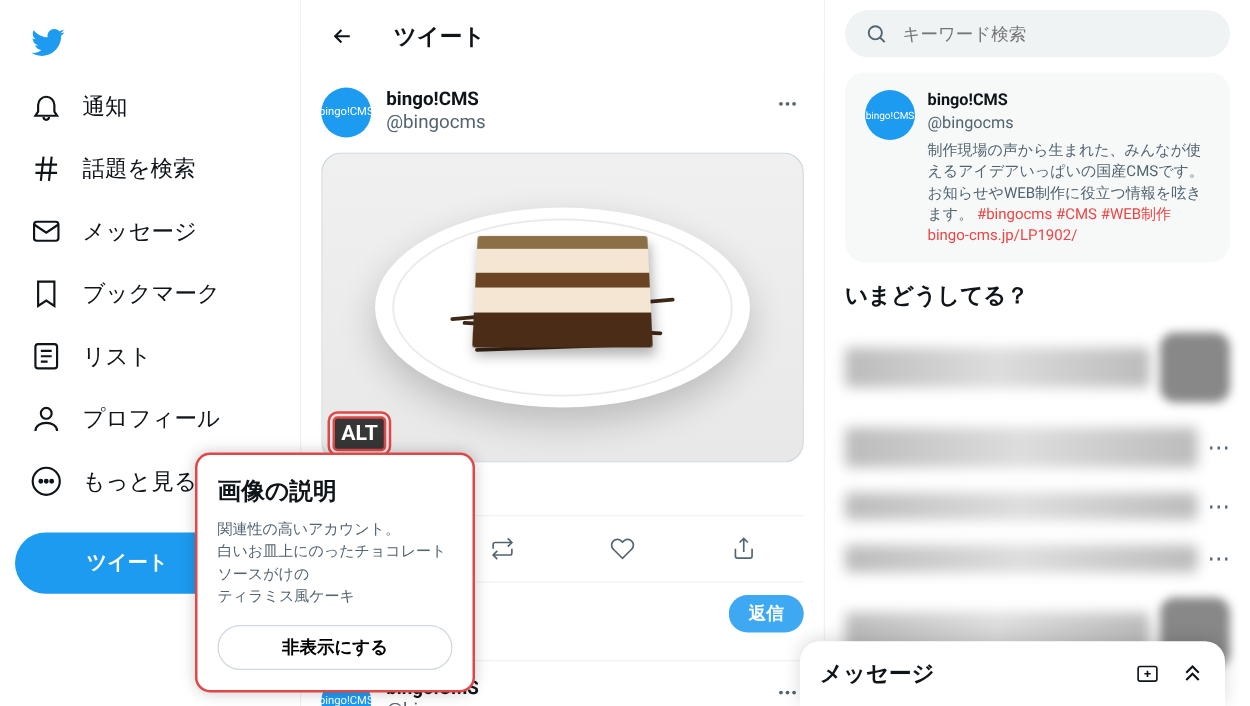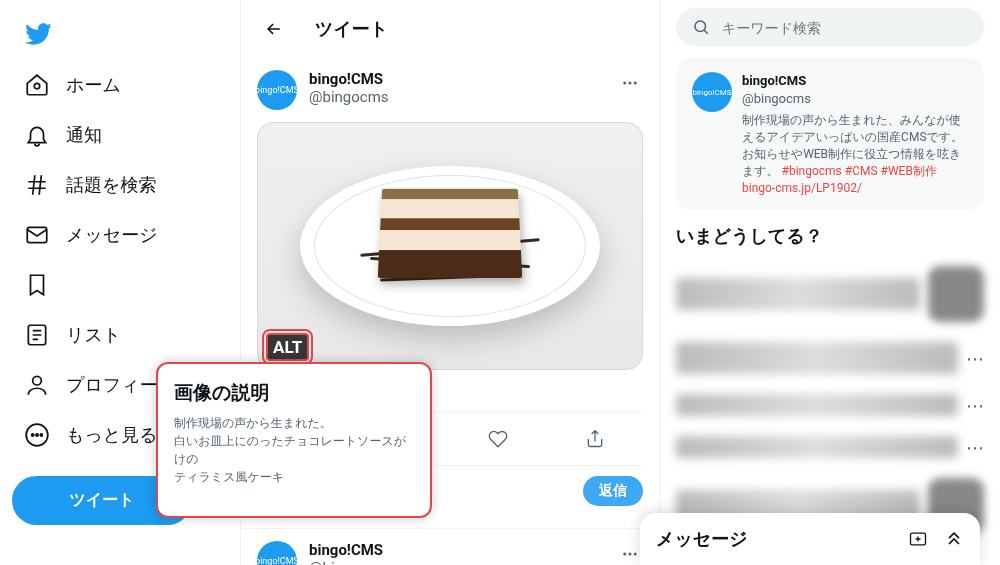--- a/index.html
+++ b/index.html
@@ -45,21 +45,21 @@
 .rel-avatar{width:40px;height:40px;border-radius:50%;background:#1d9bf0;color:#fff;display:flex;align-items:center;justify-content:center;font-size:8px;flex-shrink:0}
 .rel-info{font-size:13px;line-height:1.4}
 .rel-desc{color:#536471;margin-top:4px;font-size:12px}
 .rel-link{color:#ef4444}
 .trends-title{font-size:18px;font-weight:800;margin-bottom:8px}
 .trend-item{padding:10px 0;display:flex;justify-content:space-between;align-items:center}
 .trend-blur{filter:blur(5px);background:linear-gradient(90deg,#bbb,#ddd,#bbb);height:32px;border-radius:4px;flex:1;margin-right:8px}
 .trend-blur.sm{height:22px}
 .trend-img{width:56px;height:56px;background:#888;border-radius:12px;filter:blur(4px)}
 .trend-more{color:#536471;font-size:18px;cursor:pointer}
-.alt-popover{position:absolute;left:156px;top:362px;width:276px;background:#fff;border-radius:12px;box-shadow:0 0 12px rgba(0,0,0,0.2);padding:16px;border:2px solid #e04848;z-index:100}
+.alt-popover{position:absolute;left:156px;top:362px;width:224px;background:#fff;border-radius:12px;box-shadow:0 0 12px rgba(0,0,0,0.2);padding:16px;border:2px solid #e04848;z-index:100}
 .alt-title{font-size:19px;font-weight:700;margin-bottom:8px}
 .alt-desc{font-size:12px;color:#536471;line-height:1.5;margin-bottom:14px}
 .alt-hide-btn{width:100%;border:1px solid #cfd9de;background:#fff;border-radius:9999px;padding:8px;font-size:14px;font-weight:700;cursor:pointer}
 .messages-bar{position:fixed;bottom:0;right:20px;width:340px;background:#fff;border-radius:16px 16px 0 0;box-shadow:0 -2px 14px rgba(0,0,0,0.15);padding:14px 16px;display:flex;align-items:center;justify-content:space-between}
 .messages-title{font-size:18px;font-weight:800}
 .messages-icons{display:flex;gap:16px;color:#0f1419}
 .msg-icon{cursor:pointer;font-size:18px}
 svg{display:block}
 </style>
 </head>
@@ -69,29 +69,20 @@
 
   <nav class="sidebar">
     <div class="logo">
       <svg width="28" height="28" viewBox="0 0 24 24" fill="#1d9bf0">
           <path d="M23.643 4.937c-.835.37-1.732.62-2.675.733.962-.576 1.7-1.49 2.048-2.578-.9.534-1.897.922-2.958 1.13-.85-.904-2.06-1.47-3.4-1.47-2.572 0-4.658 2.086-4.658 4.66 0 .364.042.718.12 1.06-3.873-.195-7.304-2.05-9.602-4.868-.4.69-.63 1.49-.63 2.342 0 1.616.823 3.043 2.072 3.878-.764-.025-1.482-.234-2.11-.583v.06c0 2.257 1.605 4.14 3.737 4.568-.392.106-.803.162-1.227.162-.3 0-.593-.028-.877-.082.593 1.85 2.313 3.198 4.352 3.234-1.595 1.25-3.604 1.995-5.786 1.995-.376 0-.747-.022-1.112-.065 2.062 1.323 4.51 2.093 7.14 2.093 8.57 0 13.255-7.098 13.255-13.254 0-.2-.005-.402-.014-.602.91-.658 1.7-1.477 2.323-2.41z"></path>
         </svg>
     </div>
     <div class="nav-item">
       <span class="nav-icon">
           <svg width="26" height="26" viewBox="0 0 24 24" fill="none" stroke="currentColor" stroke-width="1.6">
-            <path d="M3 10.5L12 3l9 7.5v9a1.5 1.5 0 01-1.5 1.5h-15A1.5 1.5 0 013 19.5v-9z"></path>
-            <circle cx="12" cy="13" r="2.5"></circle>
-          </svg>
-        </span>
-      <span class="nav-label">ホーム</span>
-    </div>
-    <div class="nav-item">
-      <span class="nav-icon">
-          <svg width="26" height="26" viewBox="0 0 24 24" fill="none" stroke="currentColor" stroke-width="1.6">
             <path d="M18 16v-5a6 6 0 10-12 0v5l-2 3h16l-2-3zM10 20a2 2 0 004 0"></path>
           </svg>
         </span>
       <span class="nav-label">通知</span>
     </div>
     <div class="nav-item">
       <span class="nav-icon">
           <svg width="26" height="26" viewBox="0 0 24 24" fill="none" stroke="currentColor" stroke-width="1.6">
             <path d="M4 9h16M4 15h16M10 3L8 21M16 3l-2 18"></path>
           </svg>
@@ -106,20 +97,21 @@
           </svg>
         </span>
       <span class="nav-label">メッセージ</span>
     </div>
     <div class="nav-item">
       <span class="nav-icon">
           <svg width="26" height="26" viewBox="0 0 24 24" fill="none" stroke="currentColor" stroke-width="1.6">
             <path d="M6 3h12v18l-6-4-6 4V3z"></path>
           </svg>
         </span>
+      <span class="nav-label">ブックマーク</span>
     </div>
     <div class="nav-item">
       <span class="nav-icon">
           <svg width="26" height="26" viewBox="0 0 24 24" fill="none" stroke="currentColor" stroke-width="1.6">
             <rect x="4" y="3" width="16" height="18" rx="2"></rect>
             <path d="M8 8h8M8 12h8M8 16h5"></path>
           </svg>
         </span>
       <span class="nav-label">リスト</span>
     </div>
@@ -279,23 +271,24 @@
       <div class="trend-item">
           <div class="trend-blur"></div>
           <div class="trend-img"></div>
         </div>
     </div>
   </aside>
 </div>
 
 <div class="alt-popover">
   <div class="alt-title">画像の説明</div>
-  <div class="alt-desc" style="white-space:pre-line">制作現場の声から生まれた。
+  <div class="alt-desc" style="white-space:pre-line">関連性の高いアカウント。
 白いお皿上にのったチョコレートソースがけの
 ティラミス風ケーキ</div>
+  <button class="alt-hide-btn">非表示にする</button>
 </div>
 
 <div class="messages-bar">
   <div class="messages-title">メッセージ</div>
   <div class="messages-icons">
     <span class="msg-icon">
         <svg width="20" height="20" viewBox="0 0 24 24" fill="none" stroke="currentColor" stroke-width="1.6">
           <rect x="3" y="5" width="18" height="14" rx="2"></rect>
           <path d="M12 9v6M9 12h6"></path>
         </svg>

